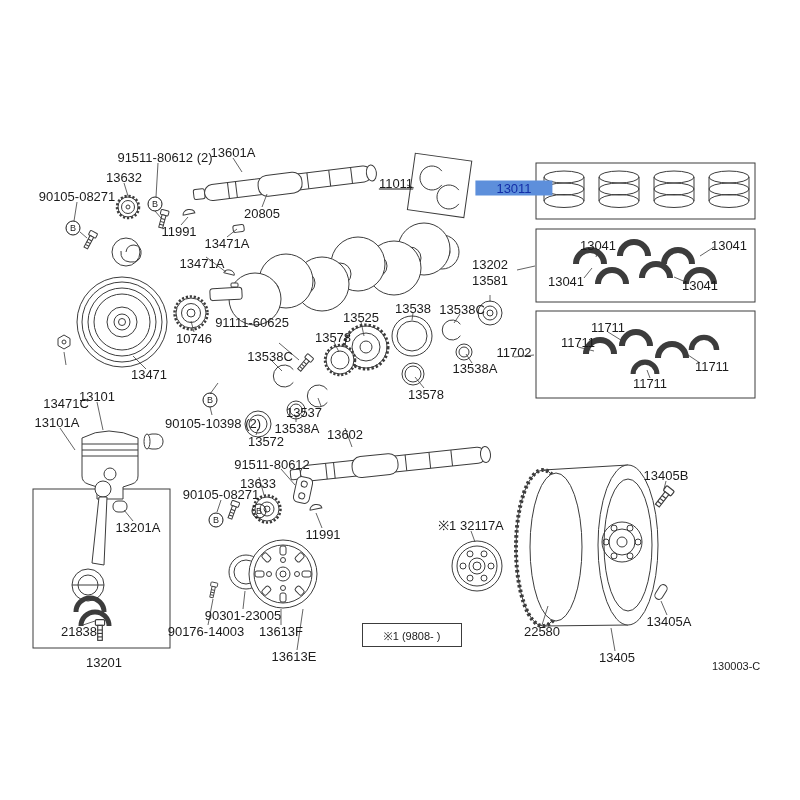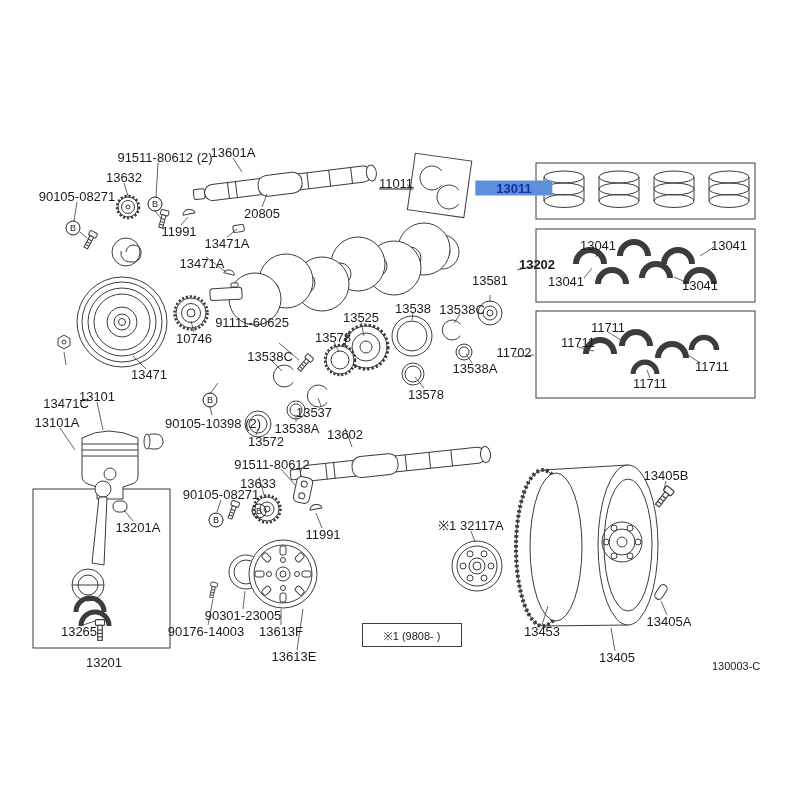--- a/index.html
+++ b/index.html
@@ -2,21 +2,21 @@
 <html><head>
 <meta charset="utf-8">
 <style>
   html,body{margin:0;padding:0;background:#ffffff;}
   #stage{position:relative;width:800px;height:800px;background:#fff;overflow:hidden;
          font-family:"Liberation Sans", sans-serif;}
   #art{position:absolute;left:0;top:0;}
   .plabel{position:absolute;transform:translate(-50%,-50%);font-size:13px;line-height:13px;
           color:#1b1b1b;white-space:nowrap;z-index:5;}
   .plabel.hl{background:var(--hl-bg,#5d8fdb);color:var(--hl-text,#132fa8);
-             padding:1px 21px;font-weight:bold;}
+             padding:1px 21px;font-weight:normal;}
   .bmarker{position:absolute;transform:translate(-50%,-50%);width:13px;height:13px;
            border:1px solid #1b1b1b;border-radius:50%;font-size:9px;line-height:11px;
            display:flex;align-items:center;justify-content:center;color:#1b1b1b;z-index:5;}
   .footnote-box{position:absolute;left:362px;top:623px;width:98px;height:22px;
            border:1px solid #3c3c3c;display:flex;align-items:center;justify-content:center;
            font-size:11px;color:#1b1b1b;z-index:5;}
   .figcode{position:absolute;left:712px;top:660px;font-size:11px;color:#1b1b1b;z-index:5;}
 </style>
 </head>
 <body>
@@ -378,62 +378,62 @@
 <div class="plabel" style="left: 165px; top: 157px;">91511-80612 (2)</div>
     <div class="plabel" style="left: 233px; top: 152px;">13601A</div>
     <div class="plabel" style="left: 124px; top: 177px;">13632</div>
     <div class="plabel" style="left: 77px; top: 196px;">90105-08271</div>
     <div class="plabel" style="left: 396px; top: 183px; text-decoration: underline;">11011</div>
     <div class="plabel hl" style="left: 514px; top: 188px;">13011</div>
     <div class="plabel" style="left: 262px; top: 213px;">20805</div>
     <div class="plabel" style="left: 179px; top: 231px;">11991</div>
     <div class="plabel" style="left: 227px; top: 243px;">13471A</div>
     <div class="plabel" style="left: 202px; top: 263px;">13471A</div>
-    <div class="plabel" style="left: 537px; top: 264px; font-weight: bold;">13202</div>
+    <div class="plabel" style="left: 490px; top: 264px;">13202</div>
     <div class="plabel" style="left: 598px; top: 245px;">13041</div>
     <div class="plabel" style="left: 729px; top: 245px;">13041</div>
     <div class="plabel" style="left: 566px; top: 281px;">13041</div>
     <div class="plabel" style="left: 700px; top: 285px;">13041</div>
     <div class="plabel" style="left: 514px; top: 352px;">11702</div>
     <div class="plabel" style="left: 578px; top: 342px;">11711</div>
     <div class="plabel" style="left: 608px; top: 327px;">11711</div>
     <div class="plabel" style="left: 712px; top: 366px;">11711</div>
     <div class="plabel" style="left: 650px; top: 383px;">11711</div>
     <div class="plabel" style="left: 194px; top: 338px;">10746</div>
     <div class="plabel" style="left: 252px; top: 322px;">91111-60625</div>
     <div class="plabel" style="left: 270px; top: 356px;">13538C</div>
     <div class="plabel" style="left: 361px; top: 317px;">13525</div>
     <div class="plabel" style="left: 333px; top: 337px;">13578</div>
     <div class="plabel" style="left: 413px; top: 308px;">13538</div>
     <div class="plabel" style="left: 462px; top: 309px;">13538C</div>
     <div class="plabel" style="left: 490px; top: 280px;">13581</div>
     <div class="plabel" style="left: 475px; top: 368px;">13538A</div>
     <div class="plabel" style="left: 426px; top: 394px;">13578</div>
-    <div class="plabel" style="left: 314px; top: 412px;">13537</div>
+    <div class="plabel" style="left: 304px; top: 412px;">13537</div>
     <div class="plabel" style="left: 297px; top: 428px;">13538A</div>
     <div class="plabel" style="left: 266px; top: 441px;">13572</div>
     <div class="plabel" style="left: 213px; top: 423px;">90105-10398 (2)</div>
     <div class="plabel" style="left: 66px; top: 371px; margin-top: 32px;">13471C</div>
     <div class="plabel" style="left: 149px; top: 374px;">13471</div>
     <div class="plabel" style="left: 97px; top: 396px;">13101</div>
     <div class="plabel" style="left: 57px; top: 422px;">13101A</div>
     <div class="plabel" style="left: 345px; top: 434px;">13602</div>
     <div class="plabel" style="left: 272px; top: 464px;">91511-80612</div>
     <div class="plabel" style="left: 258px; top: 483px;">13633</div>
     <div class="plabel" style="left: 221px; top: 494px;">90105-08271</div>
     <div class="plabel" style="left: 323px; top: 534px;">11991</div>
     <div class="plabel" style="left: 138px; top: 527px;">13201A</div>
-    <div class="plabel" style="left: 79px; top: 631px;">13265</div>
+    <div class="plabel" style="left: 79px; top: 631px;">21838</div>
     <div class="plabel" style="left: 104px; top: 662px;">13201</div>
     <div class="plabel" style="left: 243px; top: 615px;">90301-23005</div>
     <div class="plabel" style="left: 206px; top: 631px;">90176-14003</div>
     <div class="plabel" style="left: 281px; top: 631px;">13613F</div>
     <div class="plabel" style="left: 294px; top: 656px;">13613E</div>
     <div class="plabel" style="left: 471px; top: 525px;">※1 32117A</div>
-    <div class="plabel" style="left: 542px; top: 631px;">13453</div>
+    <div class="plabel" style="left: 542px; top: 631px;">22580</div>
     <div class="plabel" style="left: 617px; top: 657px;">13405</div>
     <div class="plabel" style="left: 666px; top: 475px;">13405B</div>
     <div class="plabel" style="left: 669px; top: 621px;">13405A</div>
     <div class="bmarker" style="left: 73px; top: 228px;">B</div>
     <div class="bmarker" style="left: 155px; top: 204px;">B</div>
     <div class="bmarker" style="left: 210px; top: 400px;">B</div>
     <div class="bmarker" style="left: 216px; top: 520px;">B</div>
     <div class="bmarker" style="left: 259px; top: 511px;">B</div>
   </div>
 

